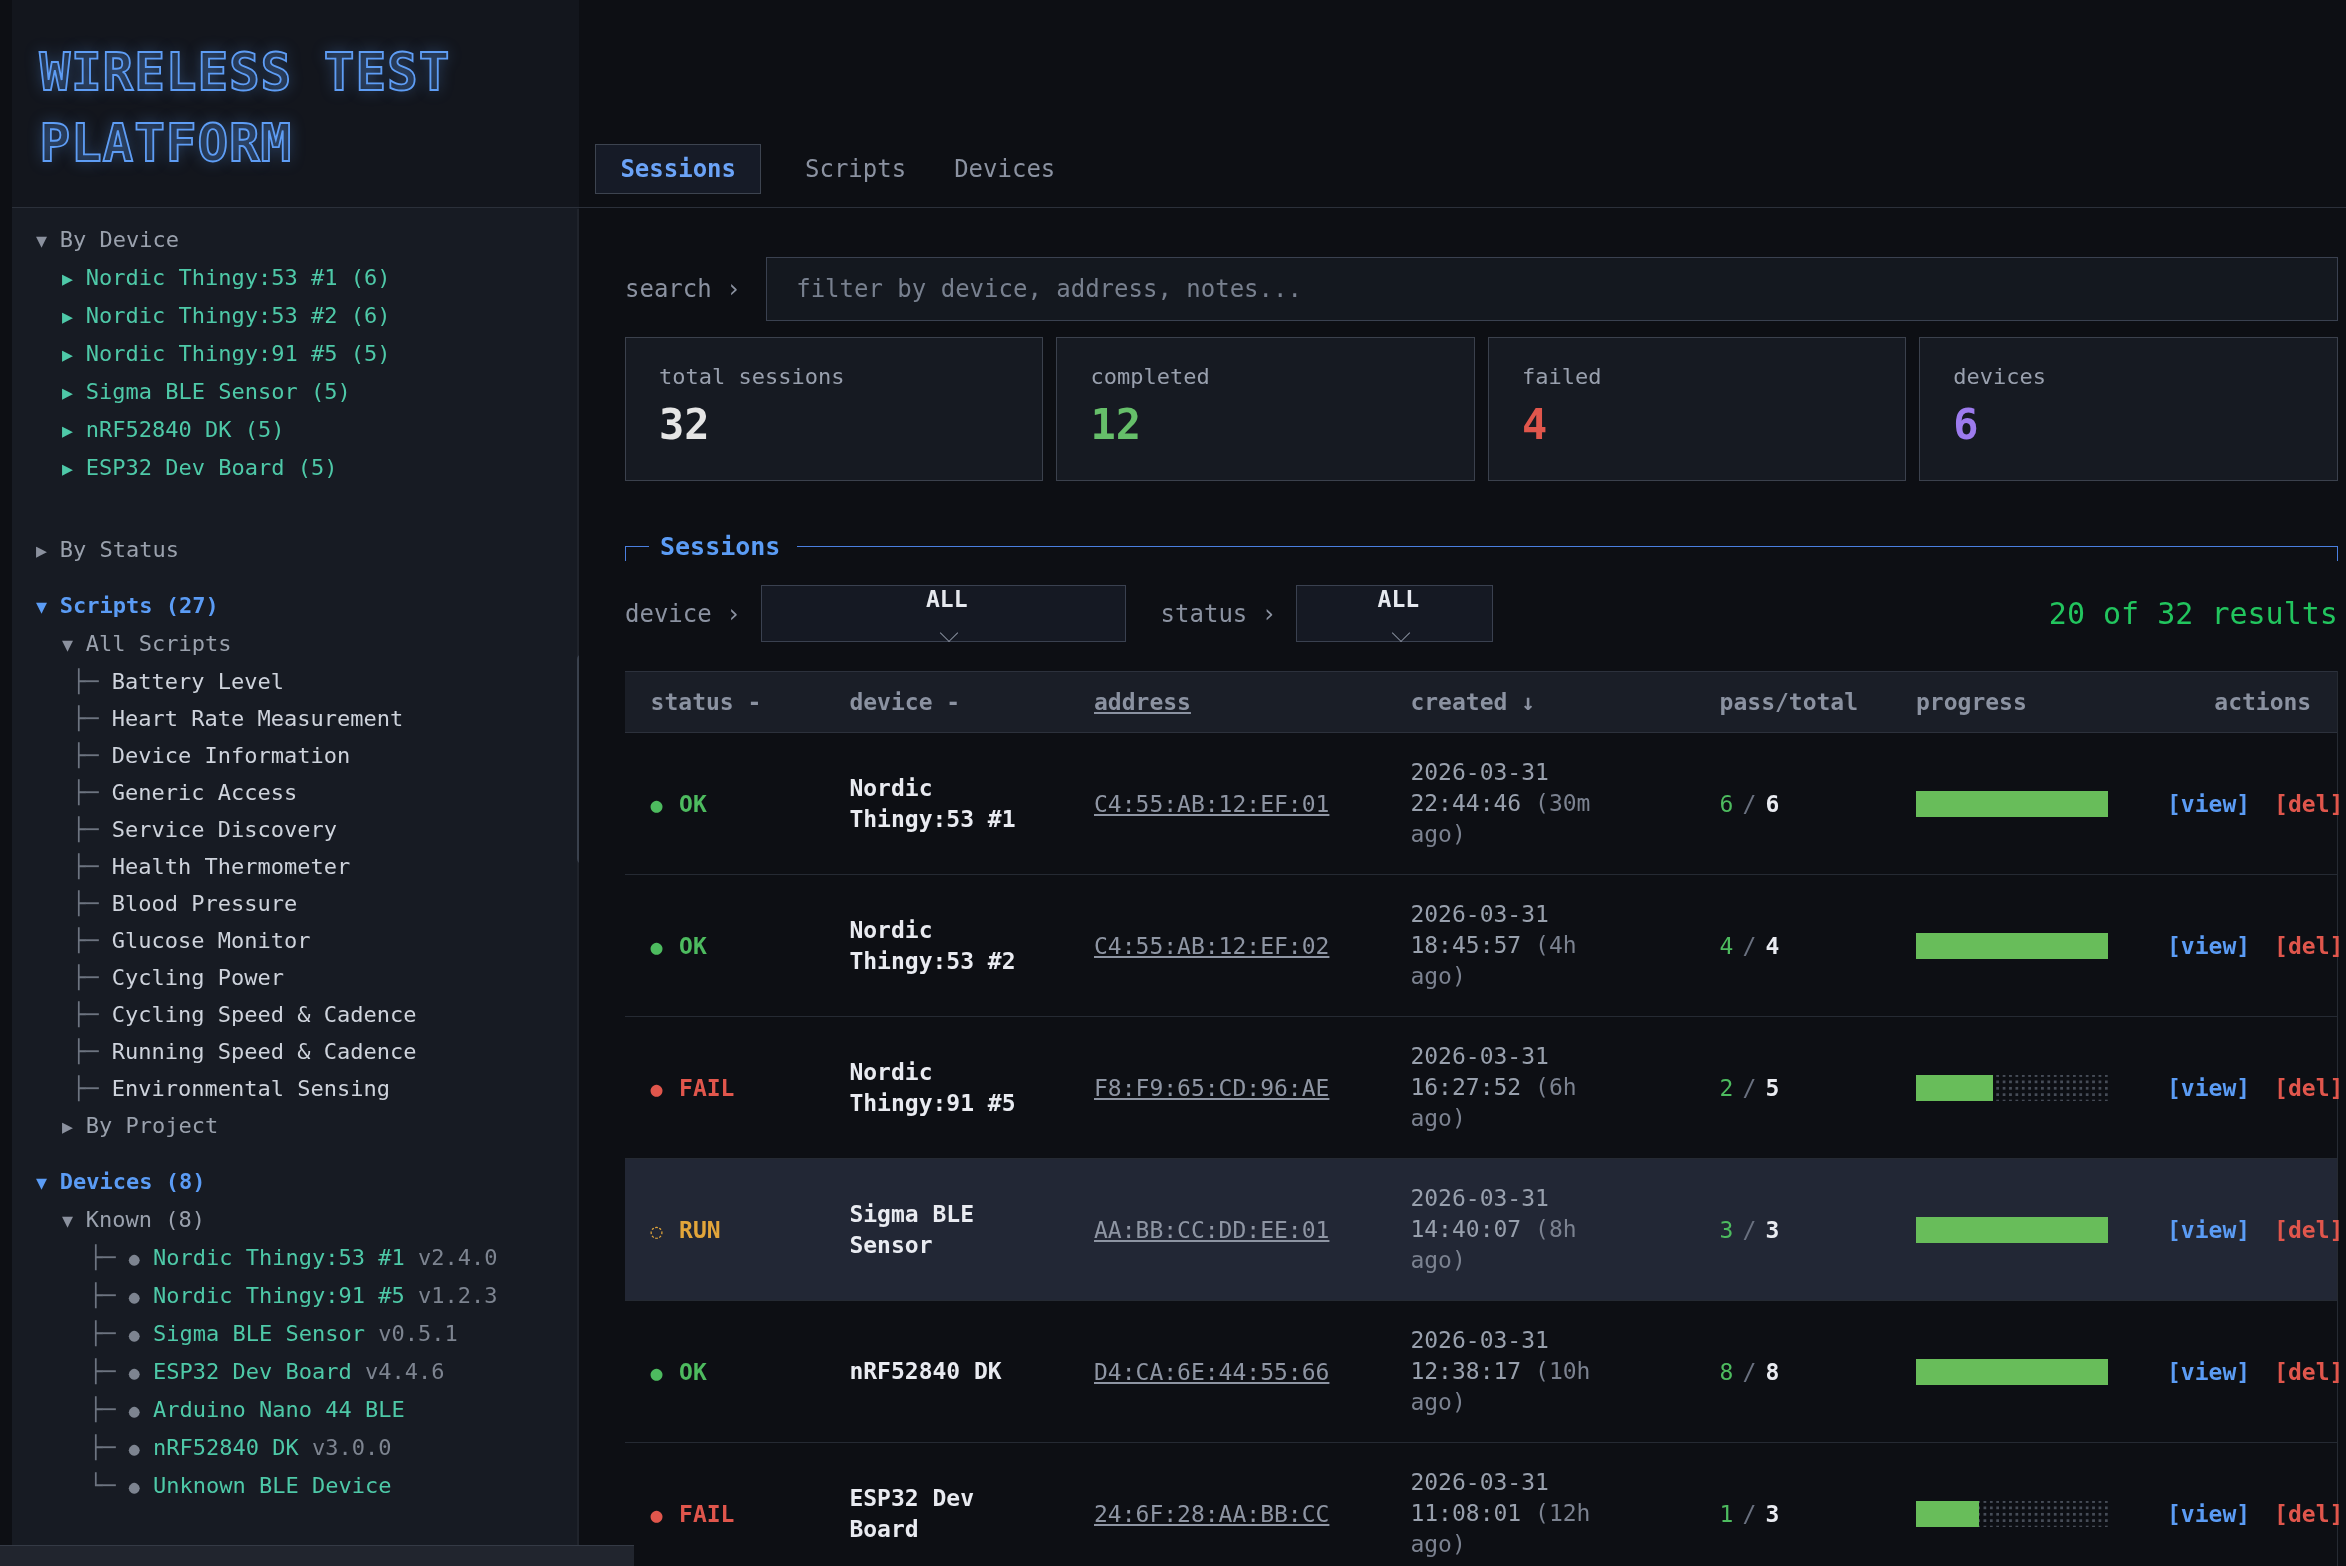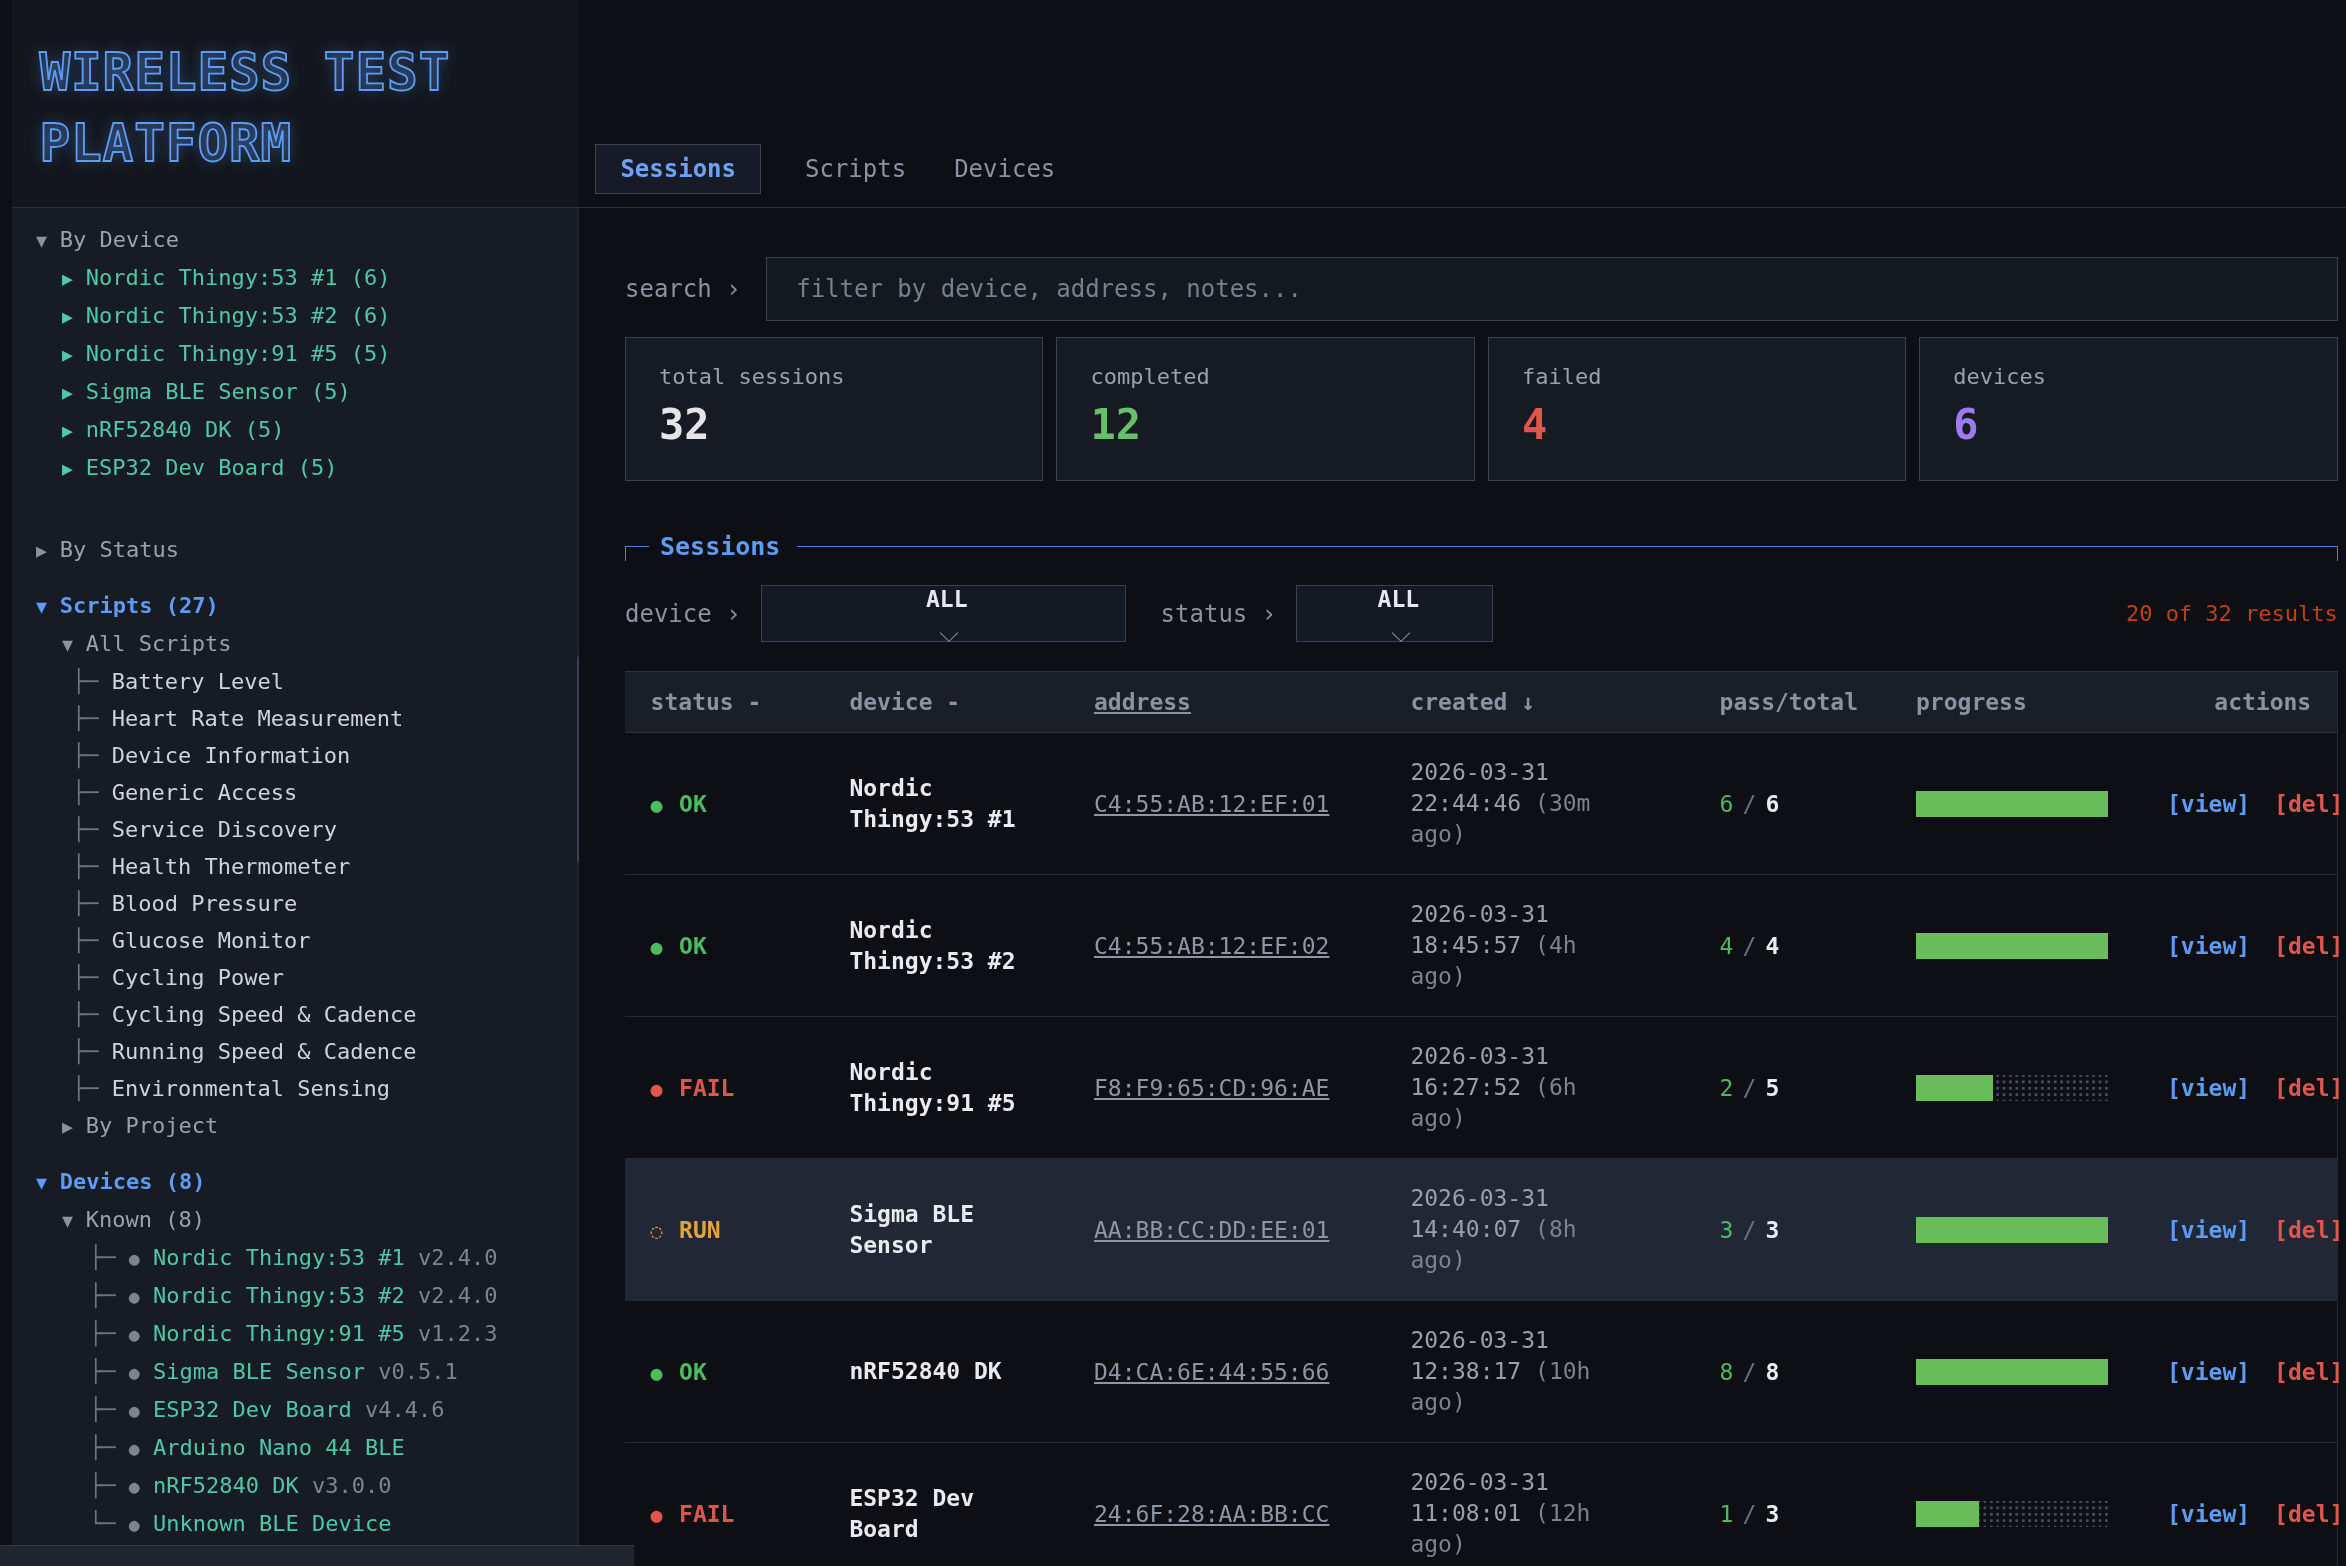--- a/index.html
+++ b/index.html
@@ -79,21 +79,21 @@
   .filter-row { margin-top:24px; display:flex; align-items:center; }
   .filter-label { color:#8b92a1; font-size:24px; margin-right:20px; white-space:nowrap; }
   .select {
     height:57px; background:#151923; border:0.9px solid #3a4150; display:flex;
     align-items:center; justify-content:space-between; padding:0 18.3px 0 25.6px; cursor:pointer;flex-direction:column;
   }
   .select .val { color:#e6e9ef; font-weight:bold; font-size:23px; }
   .chev { width:12.8px; height:12.8px; border-right:1.8px solid #8b92a1; border-bottom:1.8px solid #8b92a1; transform:rotate(45deg) translateY(-3.7px); }
   .sel-device { width:365px; margin-right:35px; }
   .sel-status { width:197px; }
-  .results { margin-left:auto; color:#c2410c; font-size:22px; }
+  .results { margin-left:auto; color:#22c55e; font-size:30px; }
   
   .table { margin-top:29px; border-right:0.9px solid #262b33; }
   .thead {
     display:grid; grid-template-columns:197px 247px 314px 311px 199px 274px 1fr;
     background:#1a1e27; border-top:0.9px solid #2c313c; border-bottom:0.9px solid #2c313c;
     height:62px; align-items:center;
   }
   .th { color:#8b92a1; font-weight:bold; font-size:23px; white-space:nowrap; }
   .tr {
     display:grid; grid-template-columns:197px 247px 314px 311px 199px 274px 1fr;
@@ -154,21 +154,20 @@
     <div class="row leaf1"><span class="glyph">├─</span> <span class="leaf-label">Glucose Monitor</span></div>
     <div class="row leaf1"><span class="glyph">├─</span> <span class="leaf-label">Cycling Power</span></div>
     <div class="row leaf1"><span class="glyph">├─</span> <span class="leaf-label">Cycling Speed &amp; Cadence</span></div>
     <div class="row leaf1"><span class="glyph">├─</span> <span class="leaf-label">Running Speed &amp; Cadence</span></div>
     <div class="row leaf1"><span class="glyph">├─</span> <span class="leaf-label">Environmental Sensing</span></div>
     <div class="row l1"><span class="arr">▶</span><span class="h-gray">By Project</span></div>
 
     <div class="row l0 mt-md"><span class="arr-blue">▼</span><span class="h-blue">Devices (8)</span></div>
     <div class="row l1"><span class="arr">▼</span><span class="h-gray">Known (8)</span></div>
     <div class="row leaf2"><span class="glyph">├─</span> <span class="bullet">●</span> <span class="teal">Nordic Thingy:53 #1</span> <span class="ver">v2.4.0</span></div>
-    <div class="row leaf2"><span class="glyph">├─</span> <span class="bullet">●</span> <span class="teal">Nordic Thingy:53 #2</span> <span class="ver">v2.4.0</span></div>
     <div class="row leaf2"><span class="glyph">├─</span> <span class="bullet">●</span> <span class="teal">Nordic Thingy:91 #5</span> <span class="ver">v1.2.3</span></div>
     <div class="row leaf2"><span class="glyph">├─</span> <span class="bullet">●</span> <span class="teal">Sigma BLE Sensor</span> <span class="ver">v0.5.1</span></div>
     <div class="row leaf2"><span class="glyph">├─</span> <span class="bullet">●</span> <span class="teal">ESP32 Dev Board</span> <span class="ver">v4.4.6</span></div>
     <div class="row leaf2"><span class="glyph">├─</span> <span class="bullet">●</span> <span class="teal">Arduino Nano 44 BLE</span> <span class="ver"></span></div>
     <div class="row leaf2"><span class="glyph">├─</span> <span class="bullet">●</span> <span class="teal">nRF52840 DK</span> <span class="ver">v3.0.0</span></div>
     <div class="row leaf2"><span class="glyph">└─</span> <span class="bullet">●</span> <span class="teal">Unknown BLE Device</span> <span class="ver"></span></div>
   </nav>
 
   <div class="sb-track">
     <div class="sb-thumb"></div>

